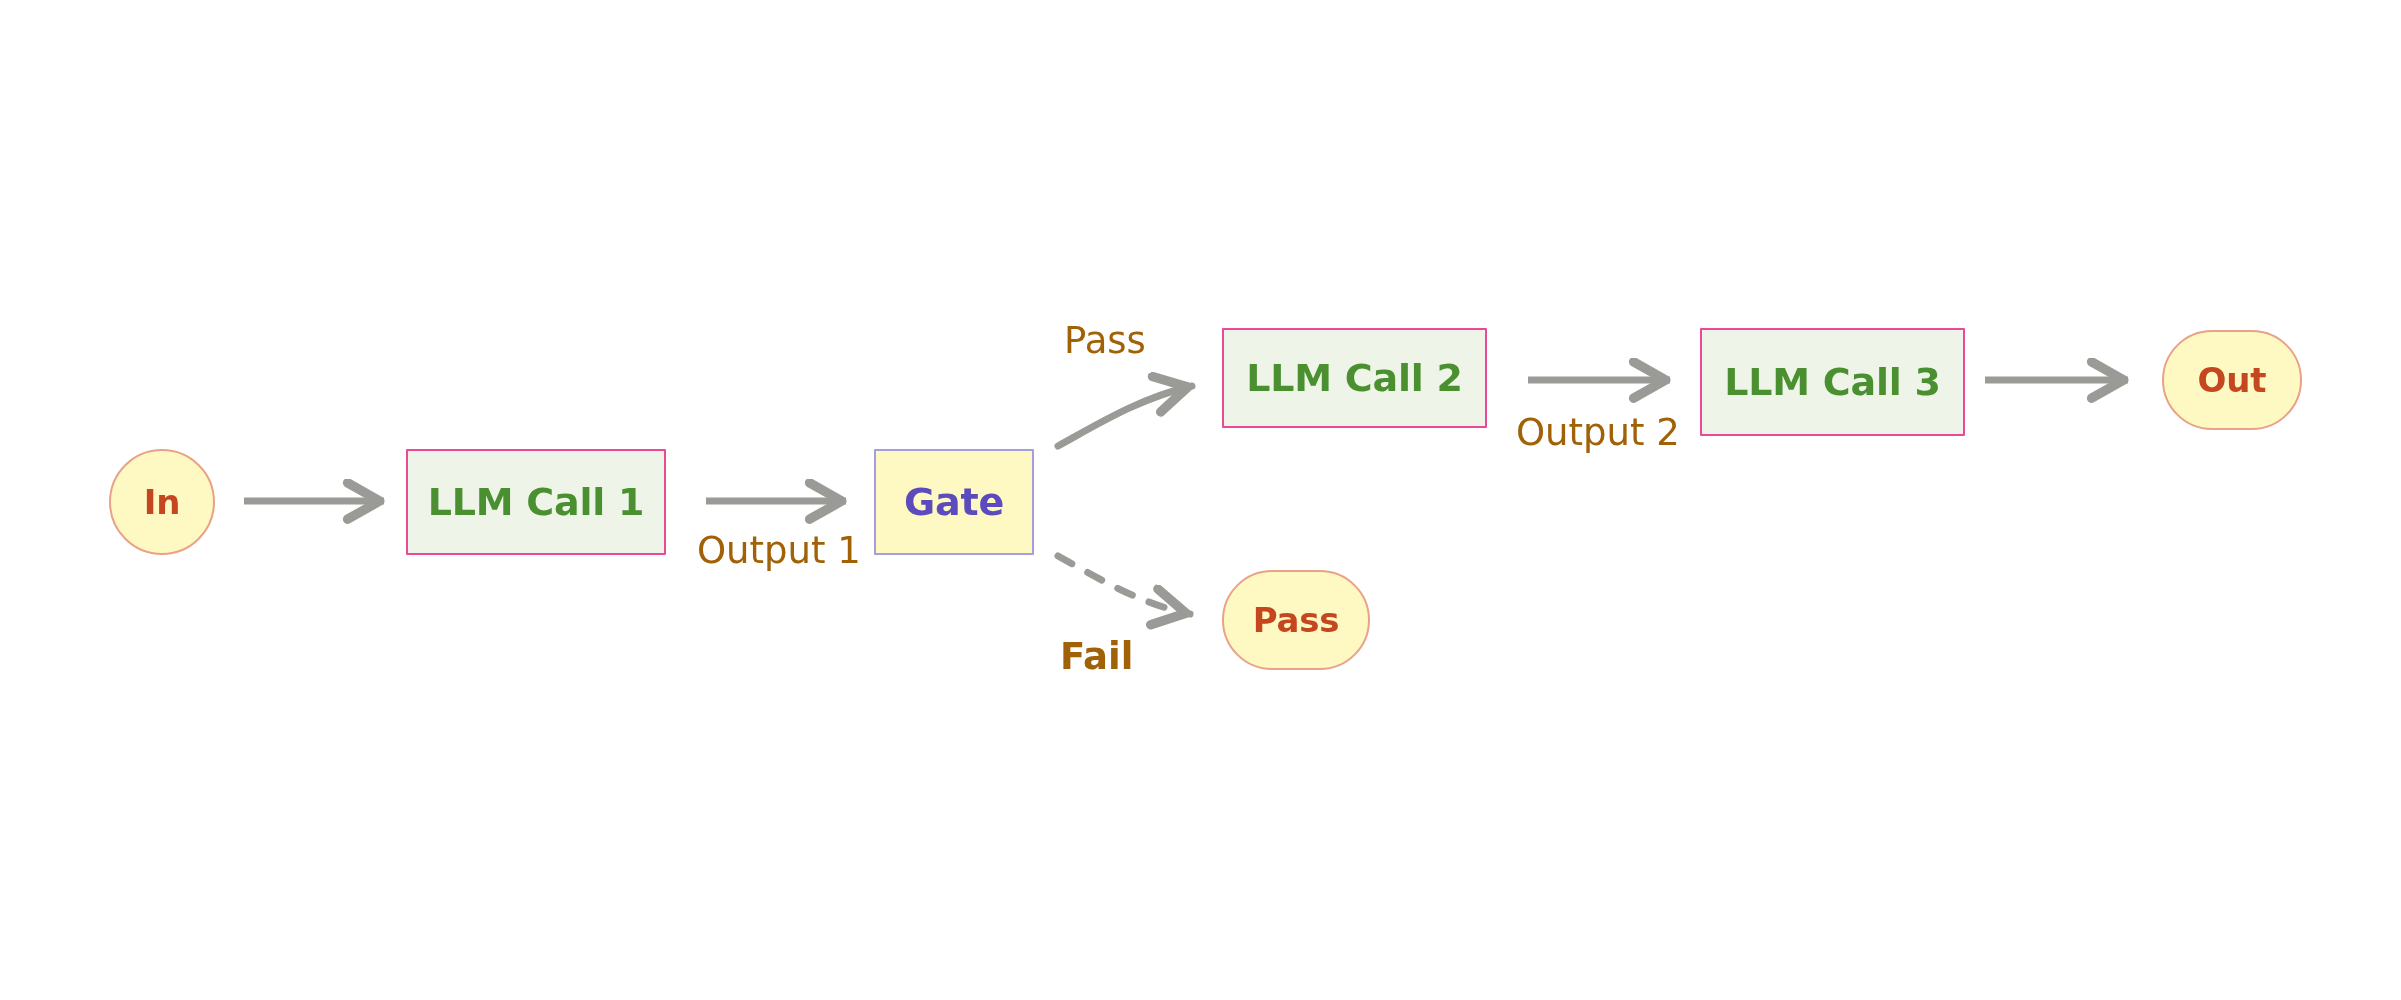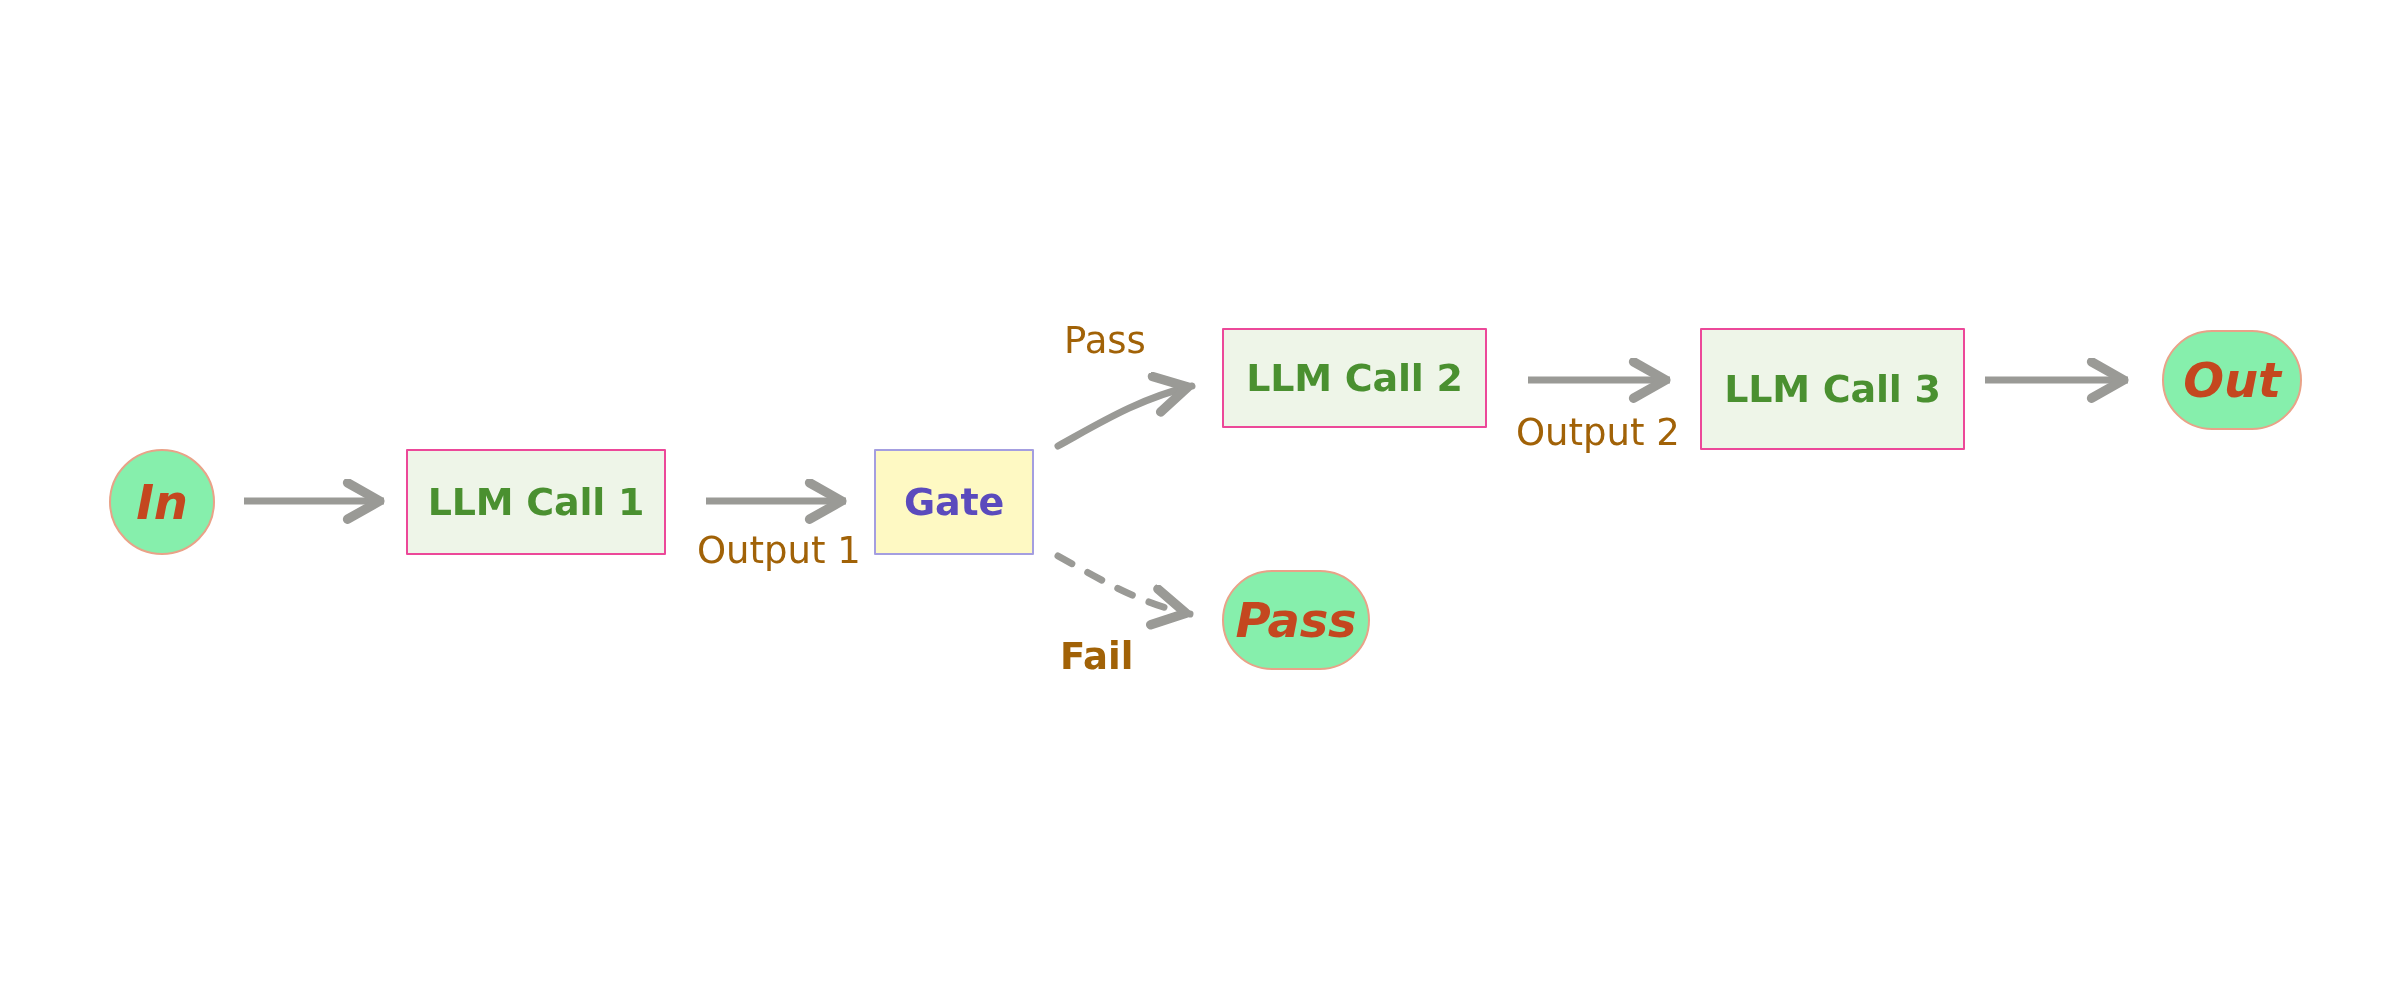--- a/index.html
+++ b/index.html
@@ -43,27 +43,26 @@
   }
   .node-gate {
     background: #fef9c3;
     border: 2px solid #a49ee0;
     color: #5b4bbd;
     font-weight: 700;
     font-size: 38px;
     letter-spacing: -0.2px;
   }
   .node-terminal {
-    background: #86efac;
+    background: #fef9c3;
     border: 2px solid #e9a288;
     color: #c4471f;
     font-weight: 700;
-    font-size: 48px;
+    font-size: 34px;
     letter-spacing: -0.2px;
-    font-style: italic;
   }
   .shape-circle { border-radius: 50%; }
   .shape-stadium { border-radius: 999px; }
   .shape-rect { border-radius: 1px; }
 
   .edge-label {
     position: absolute;
     color: #a16207;
     font-size: 37px;
     font-weight: 400;
@@ -105,21 +104,21 @@
   </div>
 
   <div class="node node-gate shape-rect" style="left:874px; top:449px; width:160px; height:106px;">
     <span>Gate</span>
   </div>
 
   <div class="node node-process shape-rect" style="left:1222px; top:328px; width:265px; height:100px;">
     <span>LLM Call 2</span>
   </div>
 
-  <div class="node node-process shape-rect" style="left:1700px; top:328px; width:265px; height:122px;">
+  <div class="node node-process shape-rect" style="left:1700px; top:328px; width:265px; height:108px;">
     <span>LLM Call 3</span>
   </div>
 
   <div class="node node-terminal shape-stadium" style="left:2162px; top:330px; width:140px; height:100px;">
     <span>Out</span>
   </div>
 
   <div class="node node-terminal shape-stadium" style="left:1222px; top:570px; width:148px; height:100px;">
     <span>Pass</span>
   </div>

